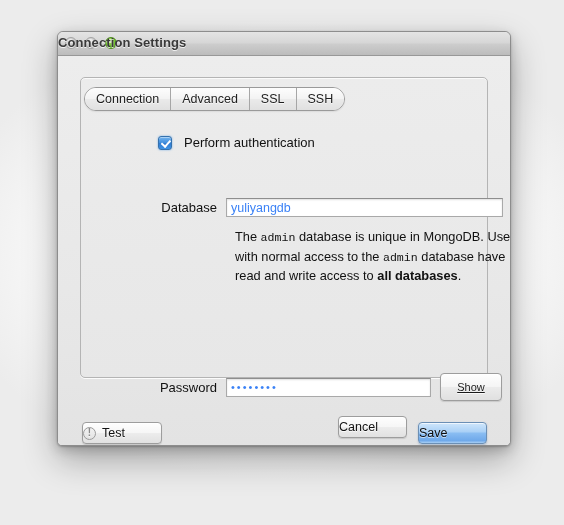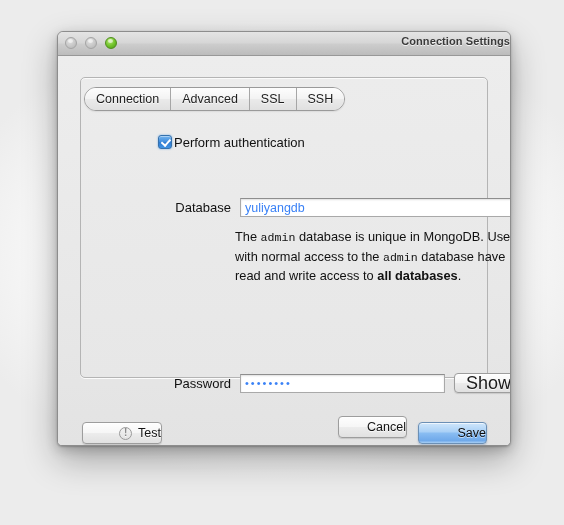--- a/index.html
+++ b/index.html
@@ -44,22 +44,22 @@
   #titlebar {
     position: relative;
     height: 23px;
     background: linear-gradient(to bottom, #e4e4e4 0%, #d6d6d6 48%, #cdcdcd 52%, #bcbcbc 100%);
     border-bottom: 1px solid #989898;
     border-radius: 5px 5px 0 0;
   }
   #title-text {
     position: absolute;
     left: 0; right: 0; top: 3px;
-    text-align: right;
-    font-size: 11px;
+    text-align: left;
+    font-size: 13px;
     font-weight: bold;
     color: #3a3a3a;
     text-shadow: 0 1px 0 rgba(255,255,255,0.75);
     letter-spacing: 0.1px;
   }
   .traffic-lights {
     position: absolute;
     left: 7px;
     top: 5px;
     display: flex;
@@ -150,22 +150,22 @@
     text-shadow: 0 -1px 0 rgba(0,0,0,0.35);
     border-right: 1px solid #6a6a6a;
   }
 
   
   #checkbox-row {
     position: absolute;
     left: 100px;
     top: 79px;
     display: flex;
-    align-items: flex-start;
-    gap: 2px;
+    align-items: flex-end;
+    gap: 12px;
   }
   .checkbox {
     width: 14px;
     height: 14px;
     border-radius: 3px;
     background: linear-gradient(to bottom, #73b4ef 0%, #3f8ddd 50%, #2f7ad0 51%, #3f93e4 100%);
     border: 1px solid #3571ad;
     box-sizing: border-box;
     position: relative;
     box-shadow: 0 0 2px rgba(90,160,230,0.85), inset 0 1px 0 rgba(255,255,255,0.4);
@@ -183,21 +183,20 @@
   }
   #checkbox-label {
     font-size: 13px;
     color: #111111;
   }
 
   .field-row {
     position: absolute;
     display: flex;
     align-items: center;
-    margin-left: 14px;
   }
   .field-label {
     font-size: 13px;
     color: #111111;
     text-align: right;
     width: 76px;
     padding-right: 9px;
     box-sizing: border-box;
   }
   .text-input {
@@ -239,47 +238,48 @@
 
   #row-password { left: 92px; top: 317px; }
   #row-password .text-input {
     width: 205px;
     letter-spacing: 2px;
     font-size: 11px;
   }
 
   #show-button {
     margin-left: 9px;
-    height: 20px;
+    height: 28px;
     min-width: 62px;
     padding: 0 11px;
-    font-size: 18px;
+    font-size: 11px;
     color: #1a1a1a;
     border: 1px solid #9d9d9d;
     border-radius: 4px;
     background: linear-gradient(to bottom, #fefefe 0%, #f5f5f5 48%, #ebebeb 52%, #e0e0e0 100%);
     box-shadow: 0 1px 1px rgba(0,0,0,0.12), inset 0 1px 0 rgba(255,255,255,0.9);
     display: flex;
     align-items: center;
     justify-content: center;
     text-shadow: 0 1px 0 rgba(255,255,255,0.75);
     box-sizing: border-box;
+    text-decoration: underline;
   }
 
   
   .btn {
     position: absolute;
     height: 22px;
     border: 1px solid #9d9d9d;
     border-radius: 4px;
     background: linear-gradient(to bottom, #fefefe 0%, #f6f6f6 48%, #ececec 52%, #e1e1e1 100%);
     box-shadow: 0 1px 1px rgba(0,0,0,0.13), inset 0 1px 0 rgba(255,255,255,0.9);
     display: flex;
     align-items: center;
-    justify-content: flex-end;
+    justify-content: flex-start;
     font-size: 12.5px;
     color: #131313;
     text-shadow: 0 1px 0 rgba(255,255,255,0.75);
     box-sizing: border-box;
   }
   #test-button {
     left: 24px;
     top: 366px;
     width: 80px;
     gap: 6px;

